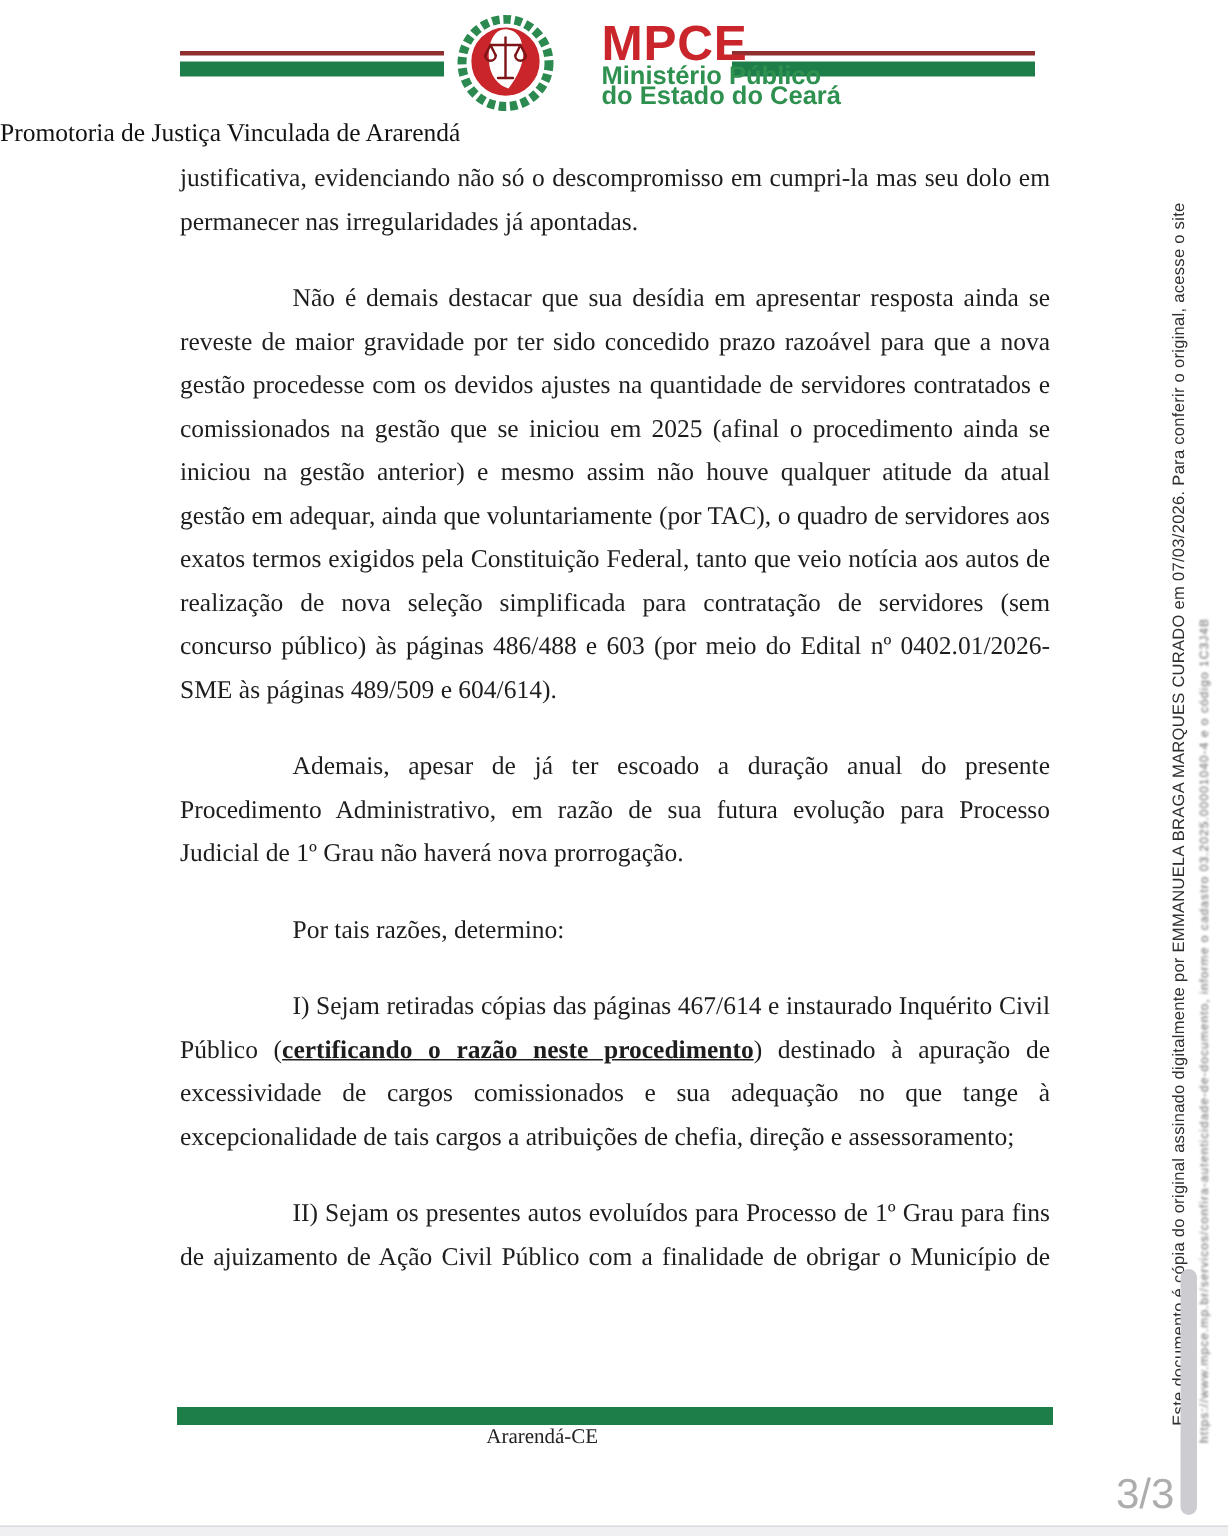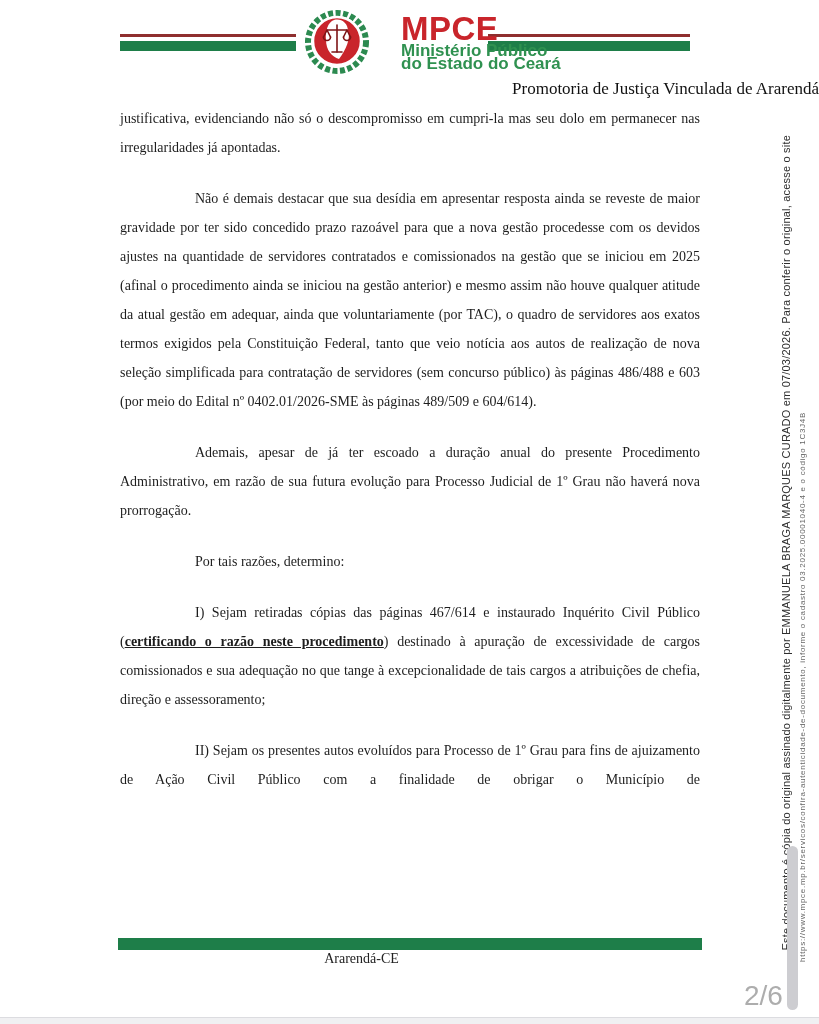--- a/index.html
+++ b/index.html
@@ -25,27 +25,27 @@
     font-weight: 800; font-size: 33px; line-height: 30px;
     color: #c9252b; letter-spacing: 0.5px;
   }
   .logo-sub {
     font-family: "Liberation Sans", "DejaVu Sans", sans-serif;
     font-weight: 700; font-size: 17px; line-height: 13px;
     color: #2f9150;
   }
   .office-title {
     position: absolute; top: 79px; left: 0; width: 819px;
-    text-align: right; font-size: 17px; color: #111;
+    text-align: left; font-size: 17px; color: #111;
   }
 
   
   .doc-body {
     position: absolute; left: 120px; top: 104px; width: 580px;
-    font-size: 14px; line-height: 29px;
+    font-size: 17px; line-height: 29px;
   }
   .para { margin: 0 0 22px 0; text-align: justify; }
   .para.indent { text-indent: 75px; }
   .para.jlast { text-align-last: justify; }
   .b { font-weight: bold; }
   .u { text-decoration: underline; }
 
   
   .footer-bar  { position: absolute; left: 118px; top: 938px; width: 584px; height: 12px; background: #1e7e49; }
   .footer-city { position: absolute; left: 0; top: 951px; width: 723px; text-align: center; font-size: 14px; color: #222; }
@@ -128,16 +128,16 @@
       <p class="para indent jlast"><span>II) Sejam os presentes autos evoluídos para Processo de 1º Grau para fins de ajuizamento de Ação Civil Público com a finalidade de obrigar o Município de</span></p>
     </main>
 
   <div class="footer-bar"></div>
   <div class="footer-city">Ararendá-CE</div>
 
   <div class="cert-line">Este documento é cópia do original assinado digitalmente por EMMANUELA BRAGA MARQUES CURADO em 07/03/2026. Para conferir o original, acesse o site</div>
   <div class="url-line">https://www.mpce.mp.br/servicos/confira-autenticidade-de-documento, informe o cadastro 03.2025.00001040-4 e o código 1C3J4B</div>
 
   <div class="scroll-thumb"></div>
-  <div class="page-indicator">2/6</div>
+  <div class="page-indicator">3/3</div>
   <div class="bottom-edge"></div>
 
 </div>
 
 </body></html>

